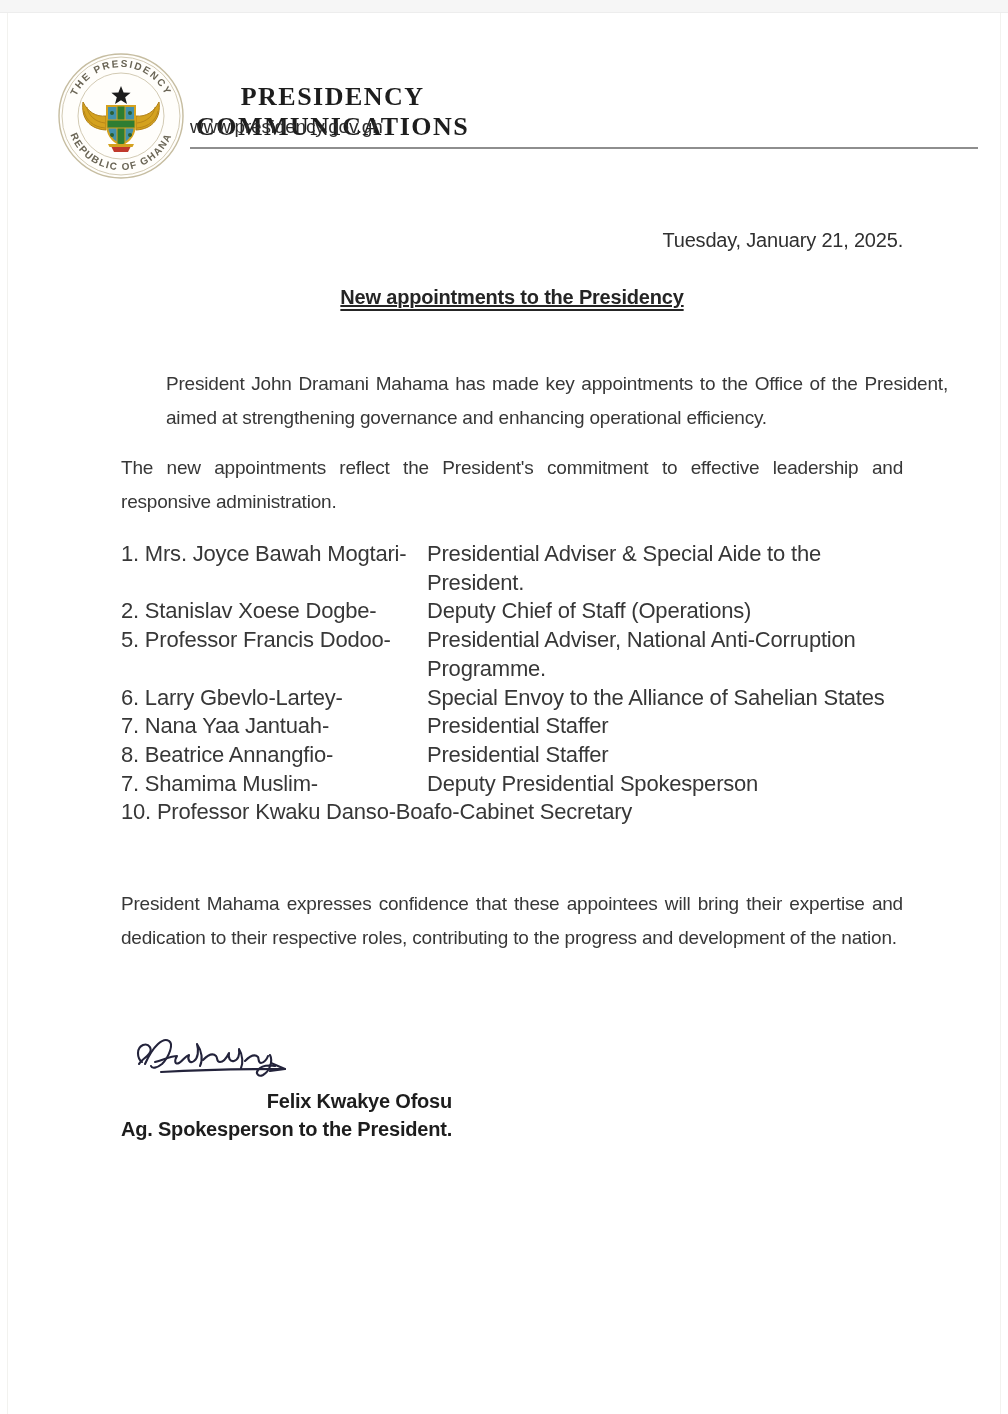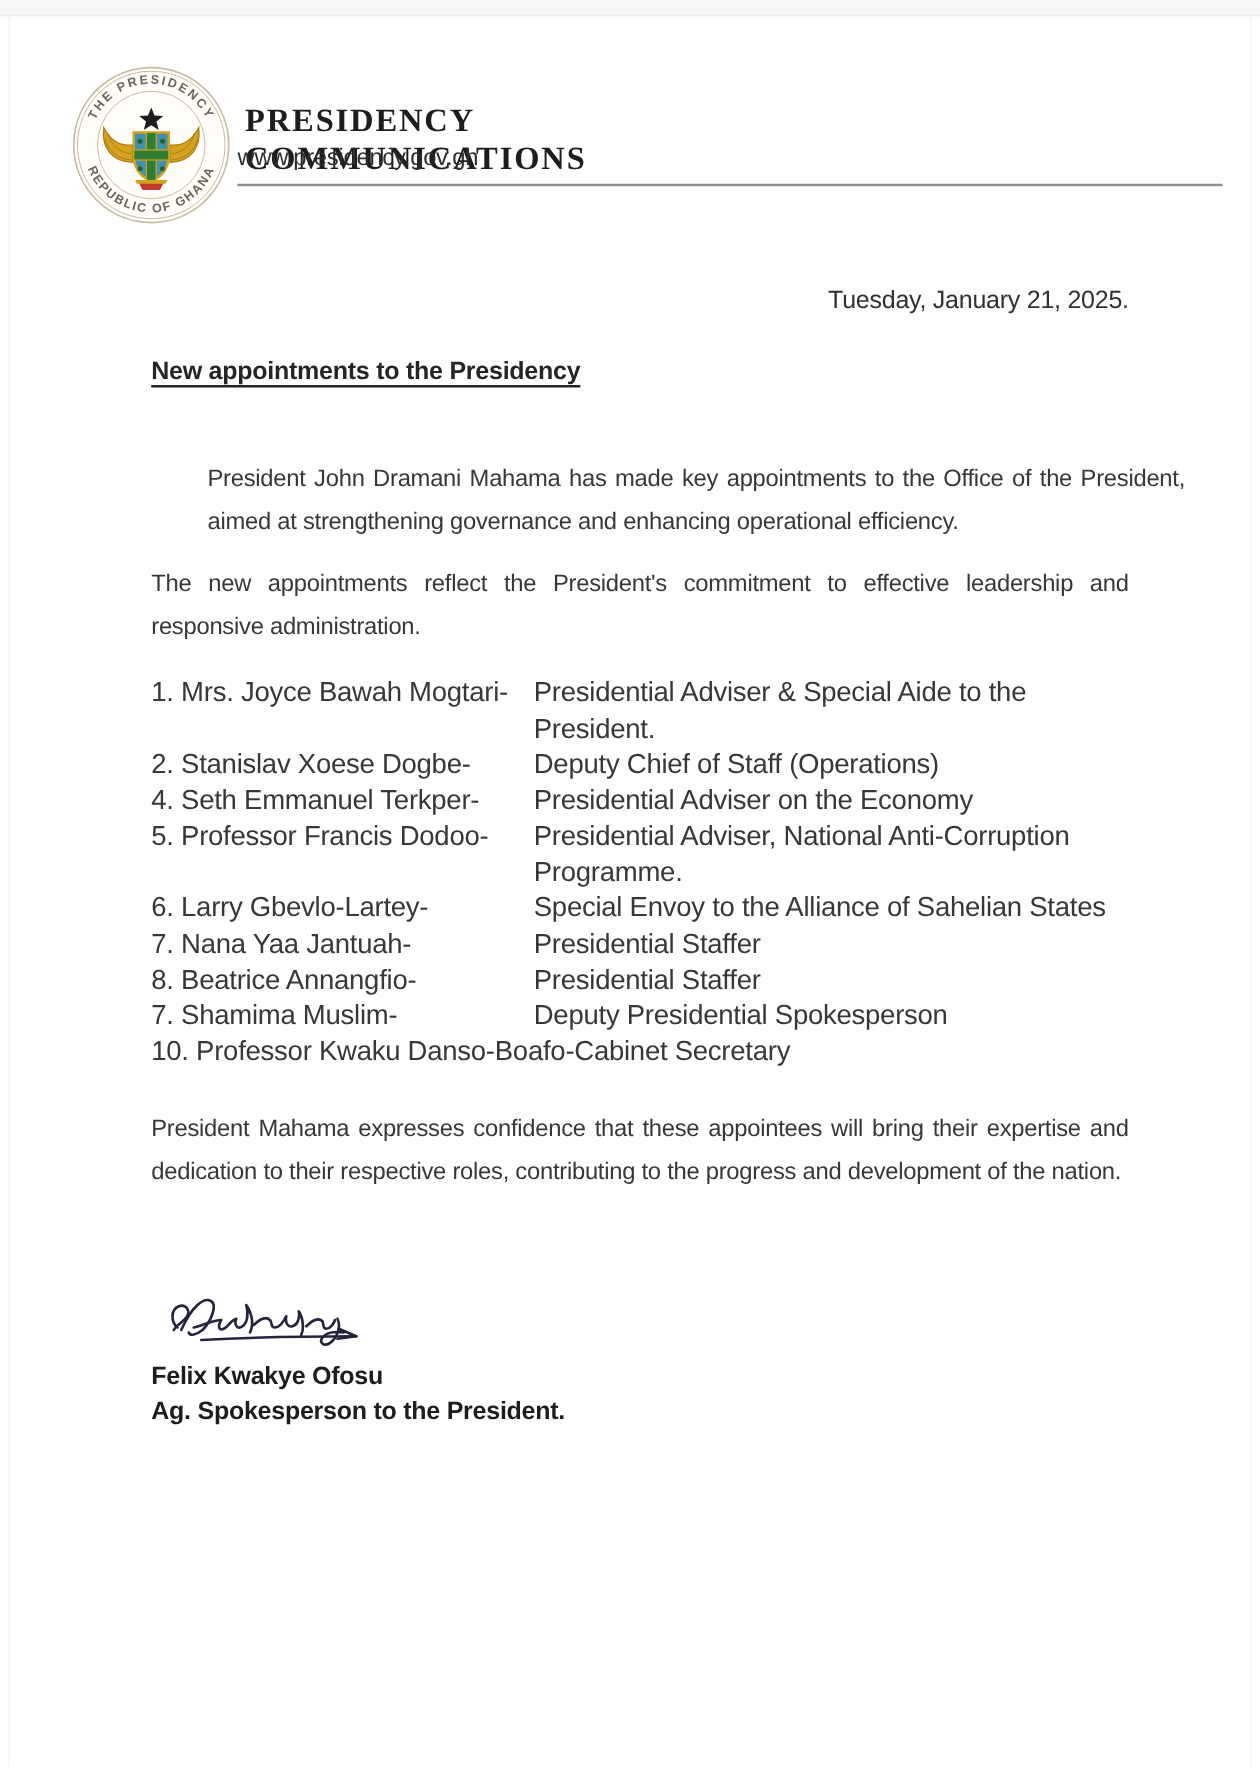--- a/index.html
+++ b/index.html
@@ -16,44 +16,44 @@
 
   .top-strip{position:absolute;top:0;left:0;width:1008px;height:13px;
              background:var(--strip);border-bottom:1px solid #ededed;}
   .edge-left{position:absolute;top:13px;left:7px;width:1px;height:1401px;background:#f2f2ef;}
   .edge-right{position:absolute;top:13px;left:1000px;width:1px;height:1401px;background:#f2f2ef;}
 
   .seal{position:absolute;left:55px;top:50px;width:132px;height:132px;}
 
   .brand{position:absolute;left:196px;top:82px;
          font-family:"Liberation Serif","DejaVu Serif",serif;font-weight:bold;
-         font-size:26px;line-height:30px;letter-spacing:1.5px;color:var(--ink-bold);}
+         font-size:26px;line-height:30px;letter-spacing:1.5px;color:var(--ink-bold);text-align:center;}
   .website{position:absolute;left:190px;top:116px;width:788px;
            font-size:19px;letter-spacing:-0.2px;color:#2c2c2c;}
   .header-rule{position:absolute;left:190px;top:147px;width:788px;height:2px;background:var(--rule);}
 
   .date-line{position:absolute;left:121px;top:229px;width:782px;text-align:right;
              font-size:20px;letter-spacing:-0.2px;color:#303030;}
-  .doc-title{position:absolute;left:121px;top:286px;width:782px;
-             font-size:20px;font-weight:bold;color:#252525;letter-spacing:-0.2px;}
+  .doc-title{position:absolute;left:121px;top:286px;width:782px;text-align:center;
+             font-size:20px;font-weight:bold;color:#252525;letter-spacing:-0.2px;text-decoration:underline;}
   .doc-title span{text-decoration:underline;text-decoration-thickness:2px;text-underline-offset:5px;}
 
   .para{position:absolute;left:121px;width:782px;font-size:19px;line-height:34px;
         letter-spacing:-0.2px;text-align:justify;color:var(--ink);}
   .p1{top:367px;margin-left:45px;} .p2{top:451px;} .p-closing{top:887px;}
 
   .appt-list{position:absolute;left:121px;top:540px;width:782px;
              font-size:22px;line-height:28.7px;letter-spacing:-0.2px;color:var(--ink);}
   .lrow{display:flex;align-items:flex-start;}
   .lname{flex:0 0 auto;min-width:306px;white-space:nowrap;}
   .lrole{flex:1;}
 
   .signature{position:absolute;left:133px;top:1020px;width:185px;height:60px;}
   .signer{position:absolute;left:121px;top:1087px;font-size:20px;font-weight:bold;
-          line-height:28px;color:var(--ink-bold);letter-spacing:-0.2px;}
+          line-height:28px;color:var(--ink-bold);letter-spacing:-0.2px;text-align:right;}
 </style>
 </head>
 <body>
 
 <div class="sheet">
 
   <div class="top-strip"></div>
   <div class="edge-left"></div>
   <div class="edge-right"></div>
 
@@ -118,24 +118,20 @@
   <div class="appt-list">
     <div class="lrow">
       <div class="lname">1. Mrs. Joyce Bawah Mogtari-</div>
       <div class="lrole">Presidential Adviser &amp; Special Aide to the President.</div>
     </div>
     <div class="lrow">
       <div class="lname">2. Stanislav Xoese Dogbe-</div>
       <div class="lrole">Deputy Chief of Staff (Operations)</div>
     </div>
     <div class="lrow">
-      <div class="lname">4. Seth Emmanuel Terkper-</div>
-      <div class="lrole">Presidential Adviser on the Economy</div>
-    </div>
-    <div class="lrow">
       <div class="lname">5. Professor Francis Dodoo-</div>
       <div class="lrole">Presidential Adviser, National Anti-Corruption Programme.</div>
     </div>
     <div class="lrow">
       <div class="lname">6. Larry Gbevlo-Lartey-</div>
       <div class="lrole">Special Envoy to the Alliance of Sahelian States</div>
     </div>
     <div class="lrow">
       <div class="lname">7. Nana Yaa Jantuah-</div>
       <div class="lrole">Presidential Staffer</div>

